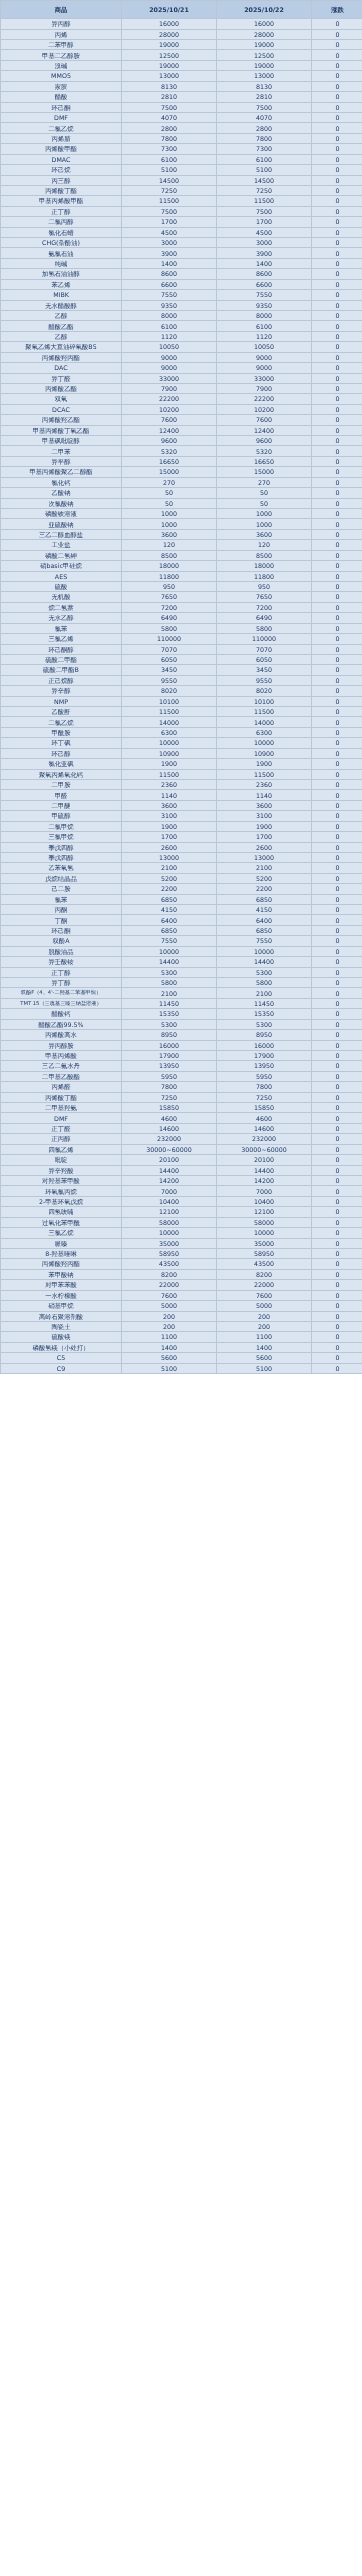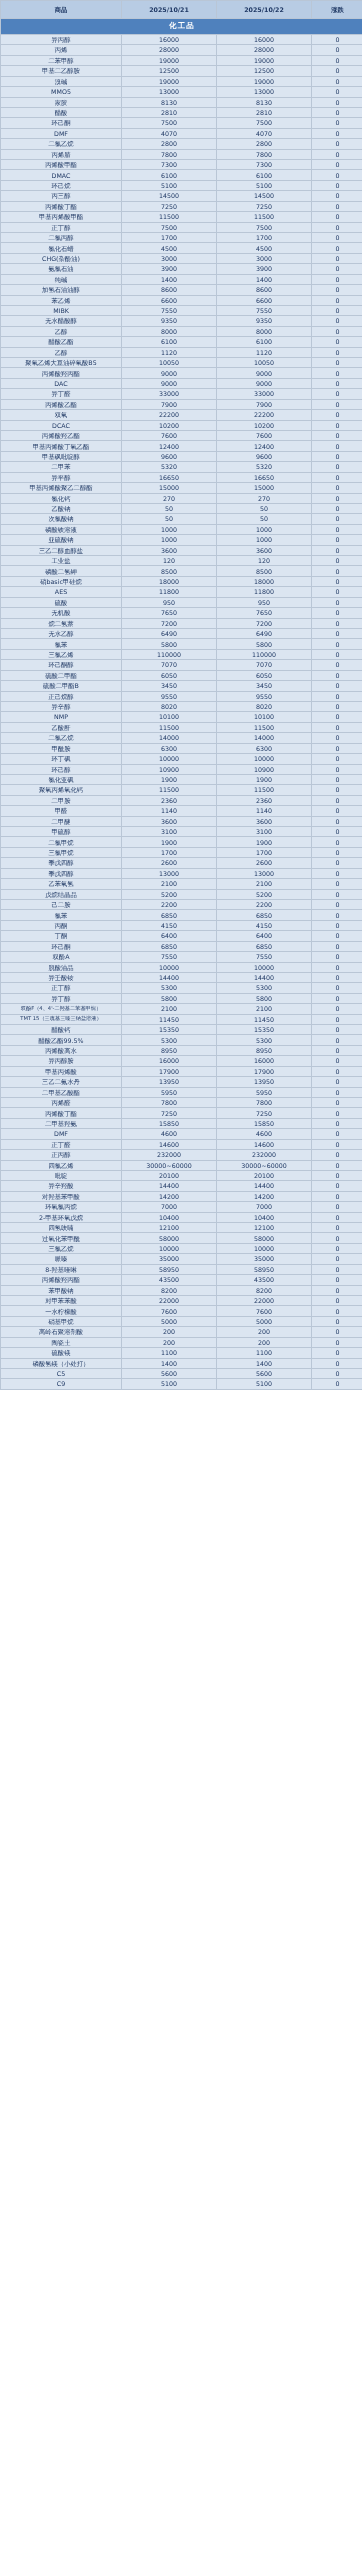--- a/index.html
+++ b/index.html
@@ -30,23 +30,20 @@
       </colgroup>
     <thead>
       <tr>
         <th>商品</th>
         <th>2025/10/21</th>
         <th>2025/10/22</th>
         <th>涨跌</th>
       </tr>
     </thead>
     <tbody id="tbody">
-        <tr class="section">
-          <td colspan="4">化工品</td>
-        </tr>
         <tr>
           <td class="name">异丙醇</td>
           <td class="num">16000</td>
           <td class="num">16000</td>
           <td class="num">0</td>
         </tr>
         <tr>
           <td class="name">丙烯</td>
           <td class="num">28000</td>
           <td class="num">28000</td>

